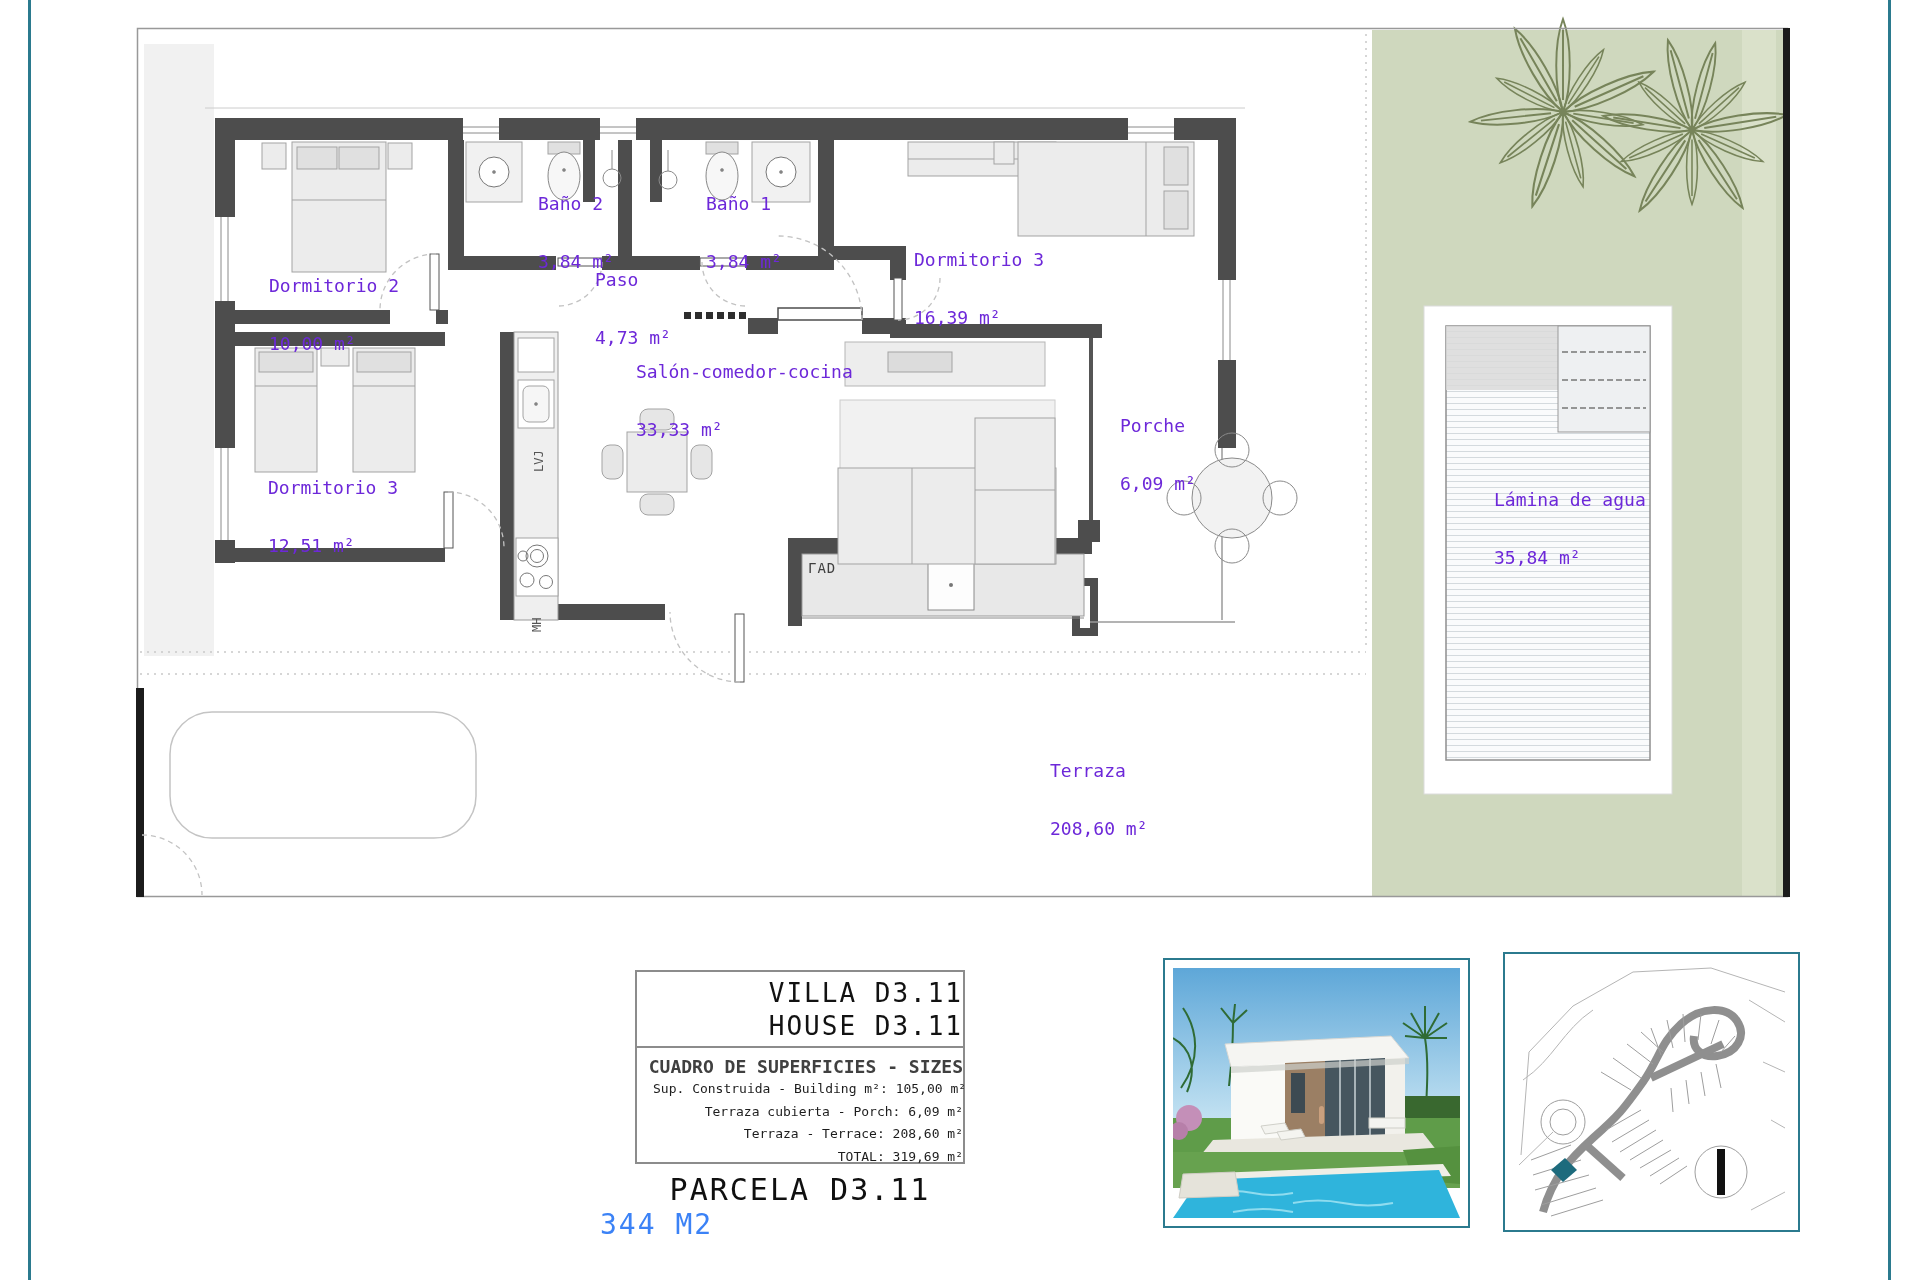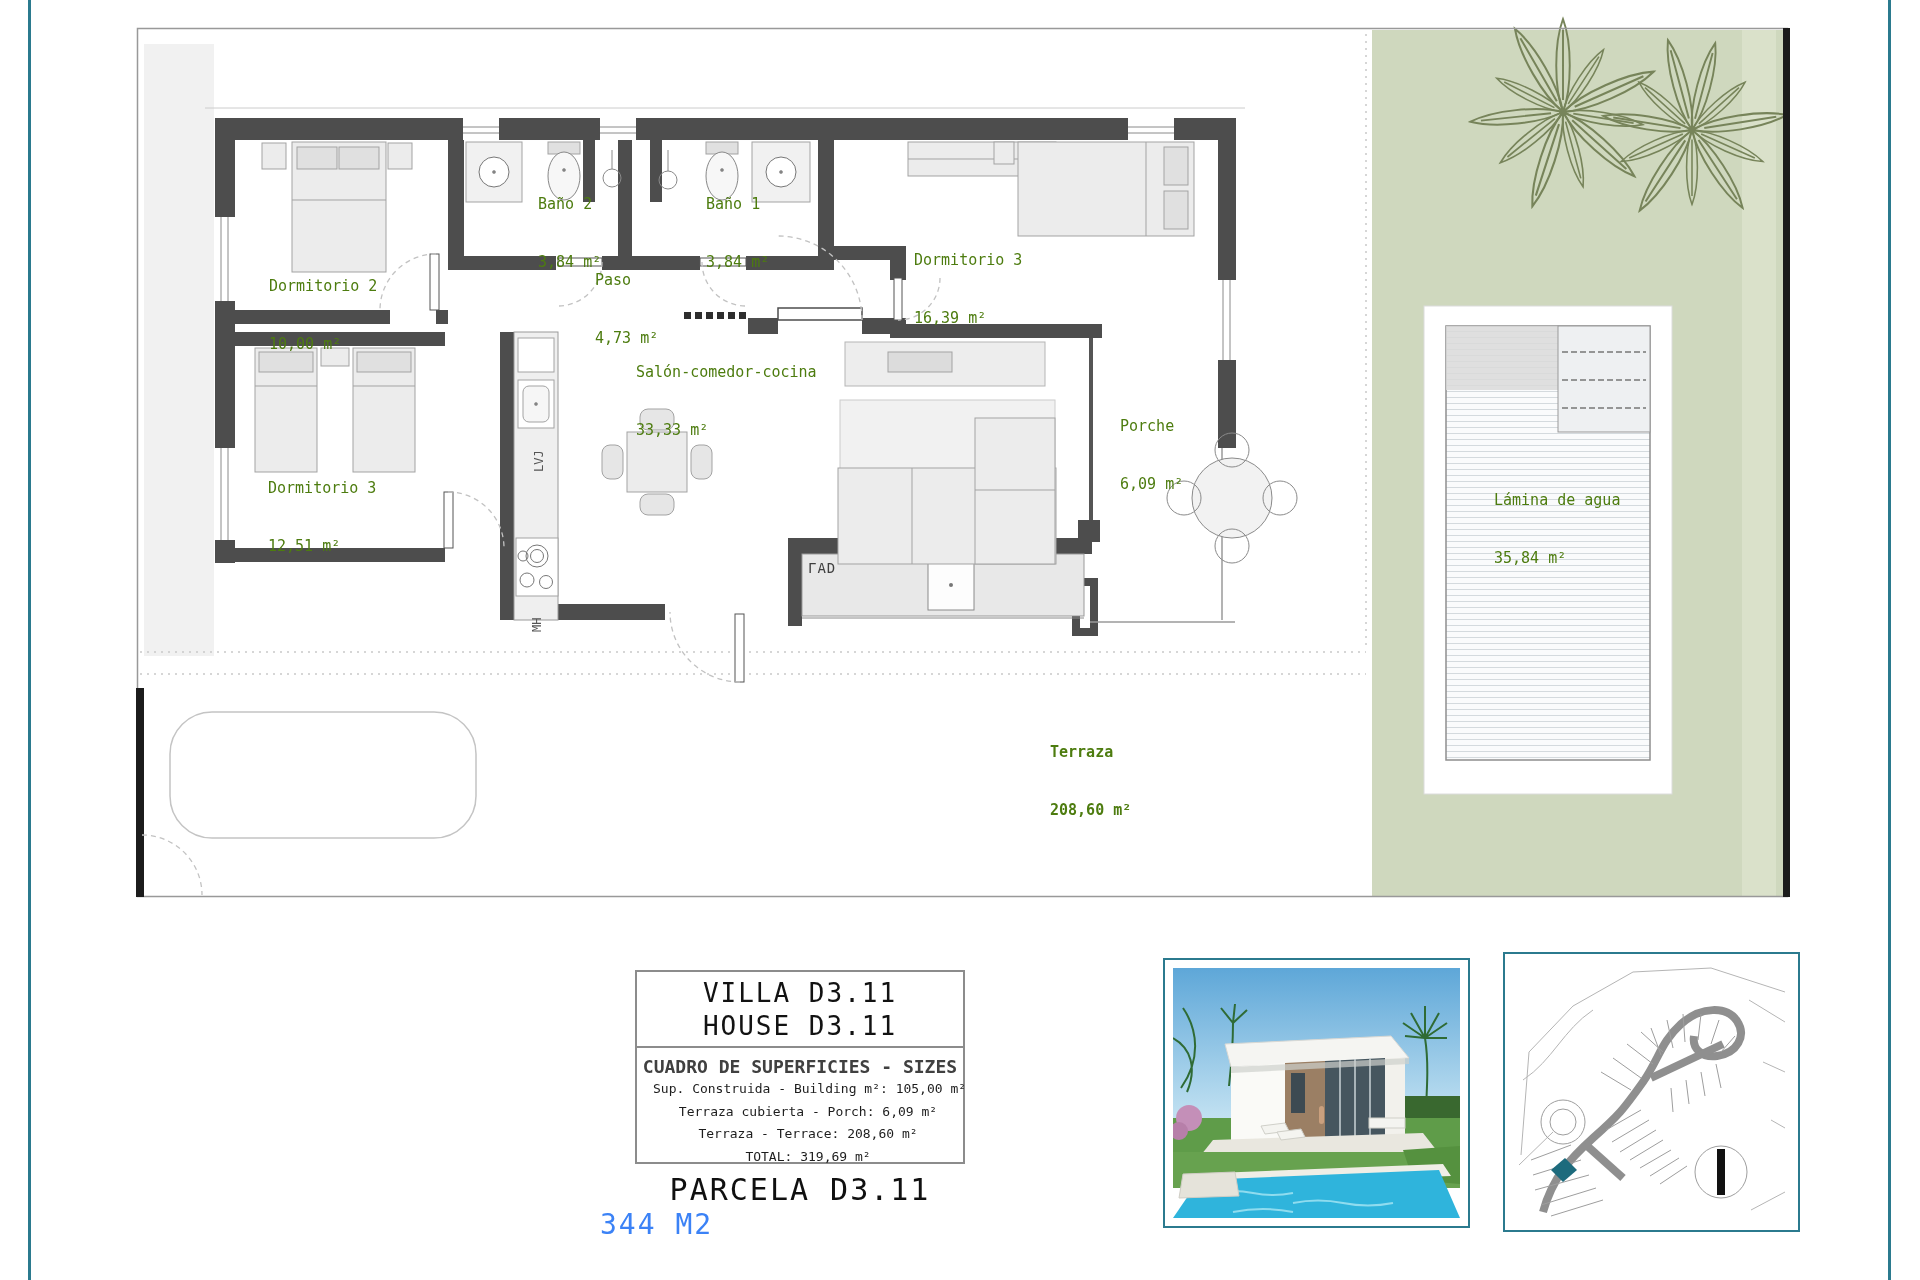--- a/index.html
+++ b/index.html
@@ -1,26 +1,26 @@
 <!DOCTYPE html>
 <html><head>
 <meta charset="utf-8">
 <style>
   html,body{margin:0;padding:0;background:#fff;}
   #canvas{position:relative;width:1920px;height:1280px;background:#ffffff;overflow:hidden;
           font-family:"DejaVu Sans Mono",monospace;}
   .abs{position:absolute;}
   .frameline{position:absolute;top:0;width:3px;height:1280px;}
   svg{display:block;}
-  .room-label{position:absolute;font-size:15px;line-height:16px;color:#4d7c0f;white-space:nowrap;}
+  .room-label{position:absolute;font-size:18px;line-height:16px;color:#6d28d9;white-space:nowrap;}
   .room-label .area{display:block;margin-top:42px;}
   .vlabel{position:absolute;font-size:12px;color:#555;transform:rotate(-90deg);transform-origin:left top;white-space:nowrap;}
   .hlabel{position:absolute;font-size:14px;color:#3f3f3f;letter-spacing:1px;white-space:nowrap;}
   .info-box{position:absolute;left:635px;top:970px;width:330px;height:194px;border:2px solid #8c8c8c;
-            background:#fff;text-align:center;box-sizing:border-box;}
+            background:#fff;text-align:right;box-sizing:border-box;}
   .ib-title{padding:5px 0 3px 0;border-bottom:2px solid #8c8c8c;}
   .ib-title div{font-size:26px;line-height:33px;color:#121212;letter-spacing:2px;}
   .ib-body{padding-top:7px;}
   .ib-header{font-size:18px;line-height:23px;color:#404040;font-weight:bold;}
   .ib-row{font-size:13px;line-height:22.5px;color:#1d1d1d;white-space:nowrap;margin-left:16px;}
   .parcel-title{position:absolute;left:600px;top:1172px;width:400px;text-align:center;
                 font-size:30px;letter-spacing:2px;color:#101010;}
   .parcel-area{position:absolute;left:600px;top:1208px;width:400px;text-align:left;
                font-size:28px;letter-spacing:2px;color:#3b82f6;}
   .photo-box{position:absolute;border:2px solid #2b7a8e;background:#fff;box-sizing:border-box;padding:8px;}
@@ -296,21 +296,21 @@
     <span class="area">12,51 m²</span>
   </div>
   <div class="room-label" style="left:636px;top:364px;">
     <span>Salón-comedor-cocina</span>
     <span class="area">33,33 m²</span>
   </div>
   <div class="room-label" style="left:1120px;top:418px;">
     <span>Porche</span>
     <span class="area">6,09 m²</span>
   </div>
-  <div class="room-label" style="left:1050px;top:744px;font-weight:bold;">
+  <div class="room-label" style="left:1050px;top:763px;">
     <span>Terraza</span>
     <span class="area">208,60 m²</span>
   </div>
   <div class="room-label" style="left:1494px;top:492px;">
     <span>Lámina de agua</span>
     <span class="area">35,84 m²</span>
   </div>
 
   <div class="vlabel" style="left:532px;top:472px;">LVJ</div>
   <div class="vlabel" style="left:530px;top:632px;">MH</div>

